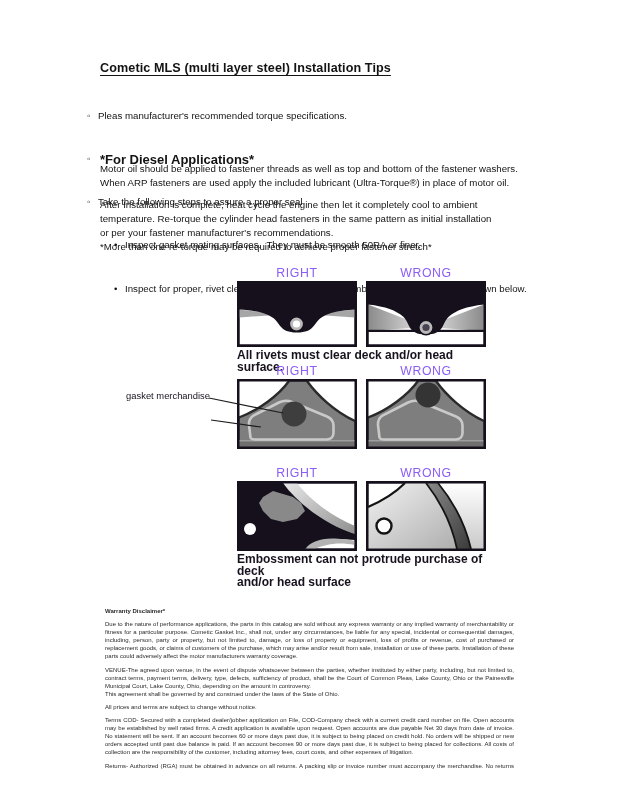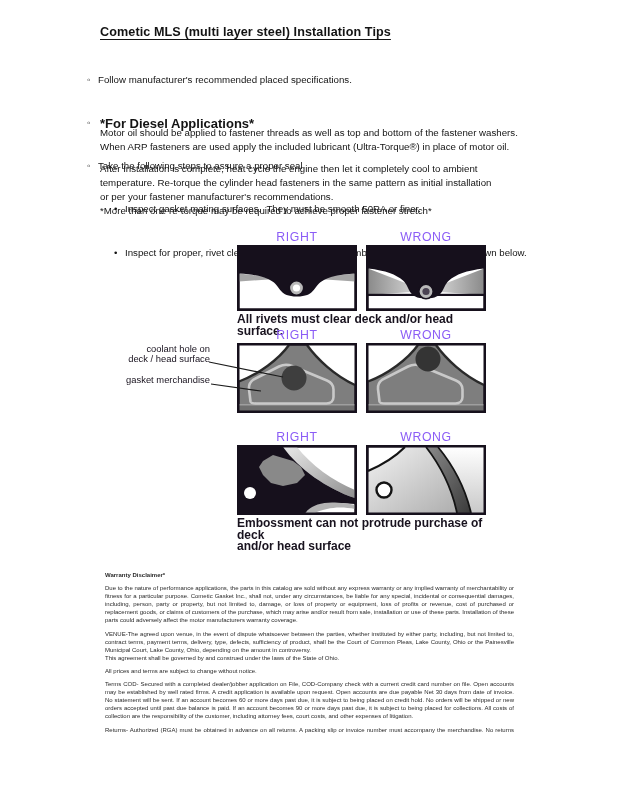--- a/index.html
+++ b/index.html
@@ -1,17 +1,17 @@
 <!DOCTYPE html>
 <html><head>
 <meta charset="utf-8">
 <style>
   html,body{margin:0;padding:0;background:#fff;}
   .page{position:relative;width:618px;height:734px;background:#ffffff;overflow:hidden;
-        font-family:"Liberation Sans",sans-serif;color:#131313;}
+        font-family:"Liberation Sans",sans-serif;color:#131313;margin-top:36px;}
   .title{position:absolute;left:100px;top:25px;margin:0;font-size:12.6px;font-weight:bold;
          text-decoration:underline;text-underline-offset:3px;letter-spacing:.1px;}
   .bullets{position:absolute;left:87px;top:44px;margin:0;padding:0;list-style:none;
            font-size:9.7px;line-height:14.4px;white-space:pre-wrap;}
   .bullets li{display:flex;align-items:flex-start;}
   .marker{display:inline-block;width:11px;flex:0 0 11px;text-align:left;}
   .sub{margin-left:27px;}
   .diesel-head{position:absolute;left:100px;top:116px;margin:0;font-size:13px;font-weight:bold;}
   .para{position:absolute;left:100px;margin:0;width:480px;font-size:9.7px;line-height:13.9px;
         white-space:pre-line;}
@@ -66,21 +66,21 @@
       <linearGradient id="glight" x1="0" y1="0" x2="0" y2="1">
         <stop offset="0" stop-color="#ffffff"></stop>
           <stop offset="1" stop-color="#c9c9c9"></stop>
       </linearGradient>
     </defs>
   </svg>
 
   <h1 class="title">Cometic MLS (multi layer steel) Installation Tips</h1>
 
   <ul class="bullets">
-    <li><span class="marker">◦</span><span>Follow manufacturer's recommended placed specifications.</span></li>
+    <li><span class="marker">◦</span><span>Pleas manufacturer's recommended torque specifications.</span></li>
     <li><span class="marker">◦</span></li>
     <li><span class="marker">◦</span><span>Take the following steps to assure a proper seal</span></li>
     <li class="sub"><span class="marker">•</span><span>Inspect gasket mating surfaces.  They must be smooth 50RA or finer.</span></li>
     <li class="sub"><span class="marker">•</span><span>Inspect for proper, rivet clearance, coolant hole and embossment alignments as shown below.</span></li>
   </ul>
 
   <h2 class="diesel-head">*For Diesel Applications*</h2>
   <p class="para p1">Motor oil should be applied to fastener threads as well as top and bottom of the fastener washers.
 When ARP fasteners are used apply the included lubricant (Ultra-Torque®) in place of motor oil.</p>
   <p class="para p3">*More than one re-torque may be required to achieve proper fastener stretch*</p>
@@ -144,24 +144,20 @@
         <rect x="2" y="62" width="116" height="6" fill="#6f6f6f"></rect>
         <line x1="2" y1="61.8" x2="118" y2="61.8" stroke="#9e9e9e" stroke-width="1.4"></line>
         <path d="M13.5,58.5 L12,46 C11.6,42 13,39 16.5,36.5 L42,23.5 C46,21.5 51,21.3 55,23 L90,37.5 C94,39.2 96.5,42.5 96.5,46.5 L96.5,54 C96.5,58 93.5,60.5 89.5,60.5 L19,60.5 C16,60.5 13.8,59.8 13.5,58.5 Z" fill="none" stroke="#c9c9c9" stroke-width="2.6"></path>
         <circle cx="62" cy="16" r="12.5" fill="#343434"></circle>
         <rect x="1.25" y="1.25" width="117.5" height="67.5" fill="none" stroke="#16101c" stroke-width="2.5"></rect>
       </svg>
     </div>
   </div>
 
   <div class="sidelabels">
-    <div>
-      <div>coolant hole on</div>
-      <div>deck / head surface</div>
-    </div>
     <div class="sidelabel2">gasket merchandise</div>
   </div>
   <svg class="leaders" viewBox="0 0 95 45">
     <line x1="4" y1="9" x2="78" y2="24" stroke="#1c1c1c" stroke-width="1.2"></line>
     <line x1="6" y1="31" x2="56" y2="38" stroke="#1c1c1c" stroke-width="1.2"></line>
   </svg>
 
   <div class="dset set3">
     <div class="dlabels">
       <div class="dlabel">RIGHT</div>

